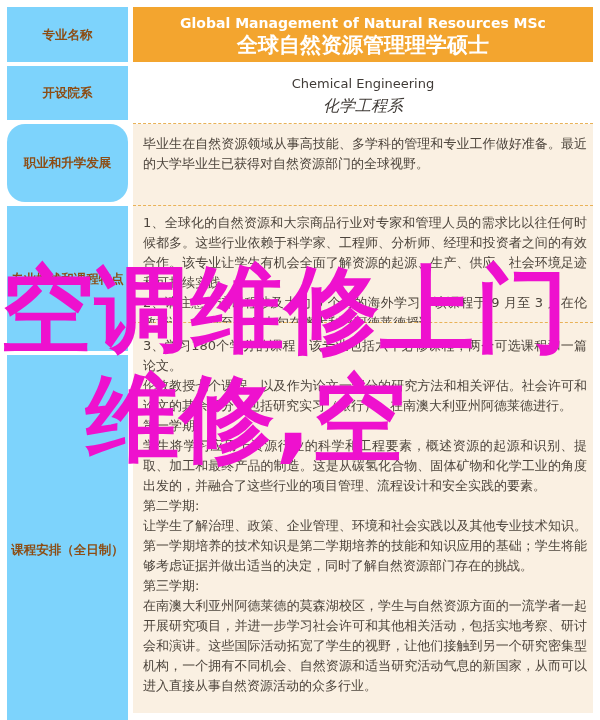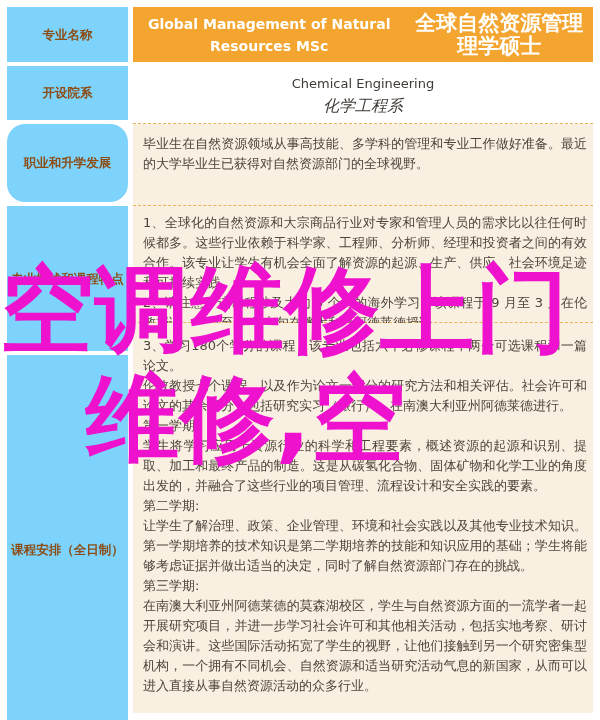--- a/index.html
+++ b/index.html
@@ -31,21 +31,21 @@
   .lh3 { height: 78px; border-radius: 18px; }
   .lh4 { height: 145px; }
   .lh5 { height: 390px; }
 
   
   .col-content { flex: 1; margin-left: 5px; display: flex; flex-direction: column; }
   .cgap { height: 4px; background: #ffffff; }
 
   .c-title {
     height: 55px; background: #F3A52F; color: #ffffff;
-    display: flex; align-items: center; justify-content: center;
+    display: flex; flex-direction: column; align-items: center; justify-content: center;
     text-align: center;
   }
   .c-title .en { font-size: 14px; font-weight: bold; line-height: 22px; }
   .c-title .zh { font-size: 21px; font-weight: bold; line-height: 23px; }
 
   .c-dept {
     height: 58px; background: #ffffff; color: #3F3A36;
     display: flex; flex-direction: column; align-items: center; justify-content: center;
     text-align: center;
     border-bottom: 1px dashed #E9B257;

